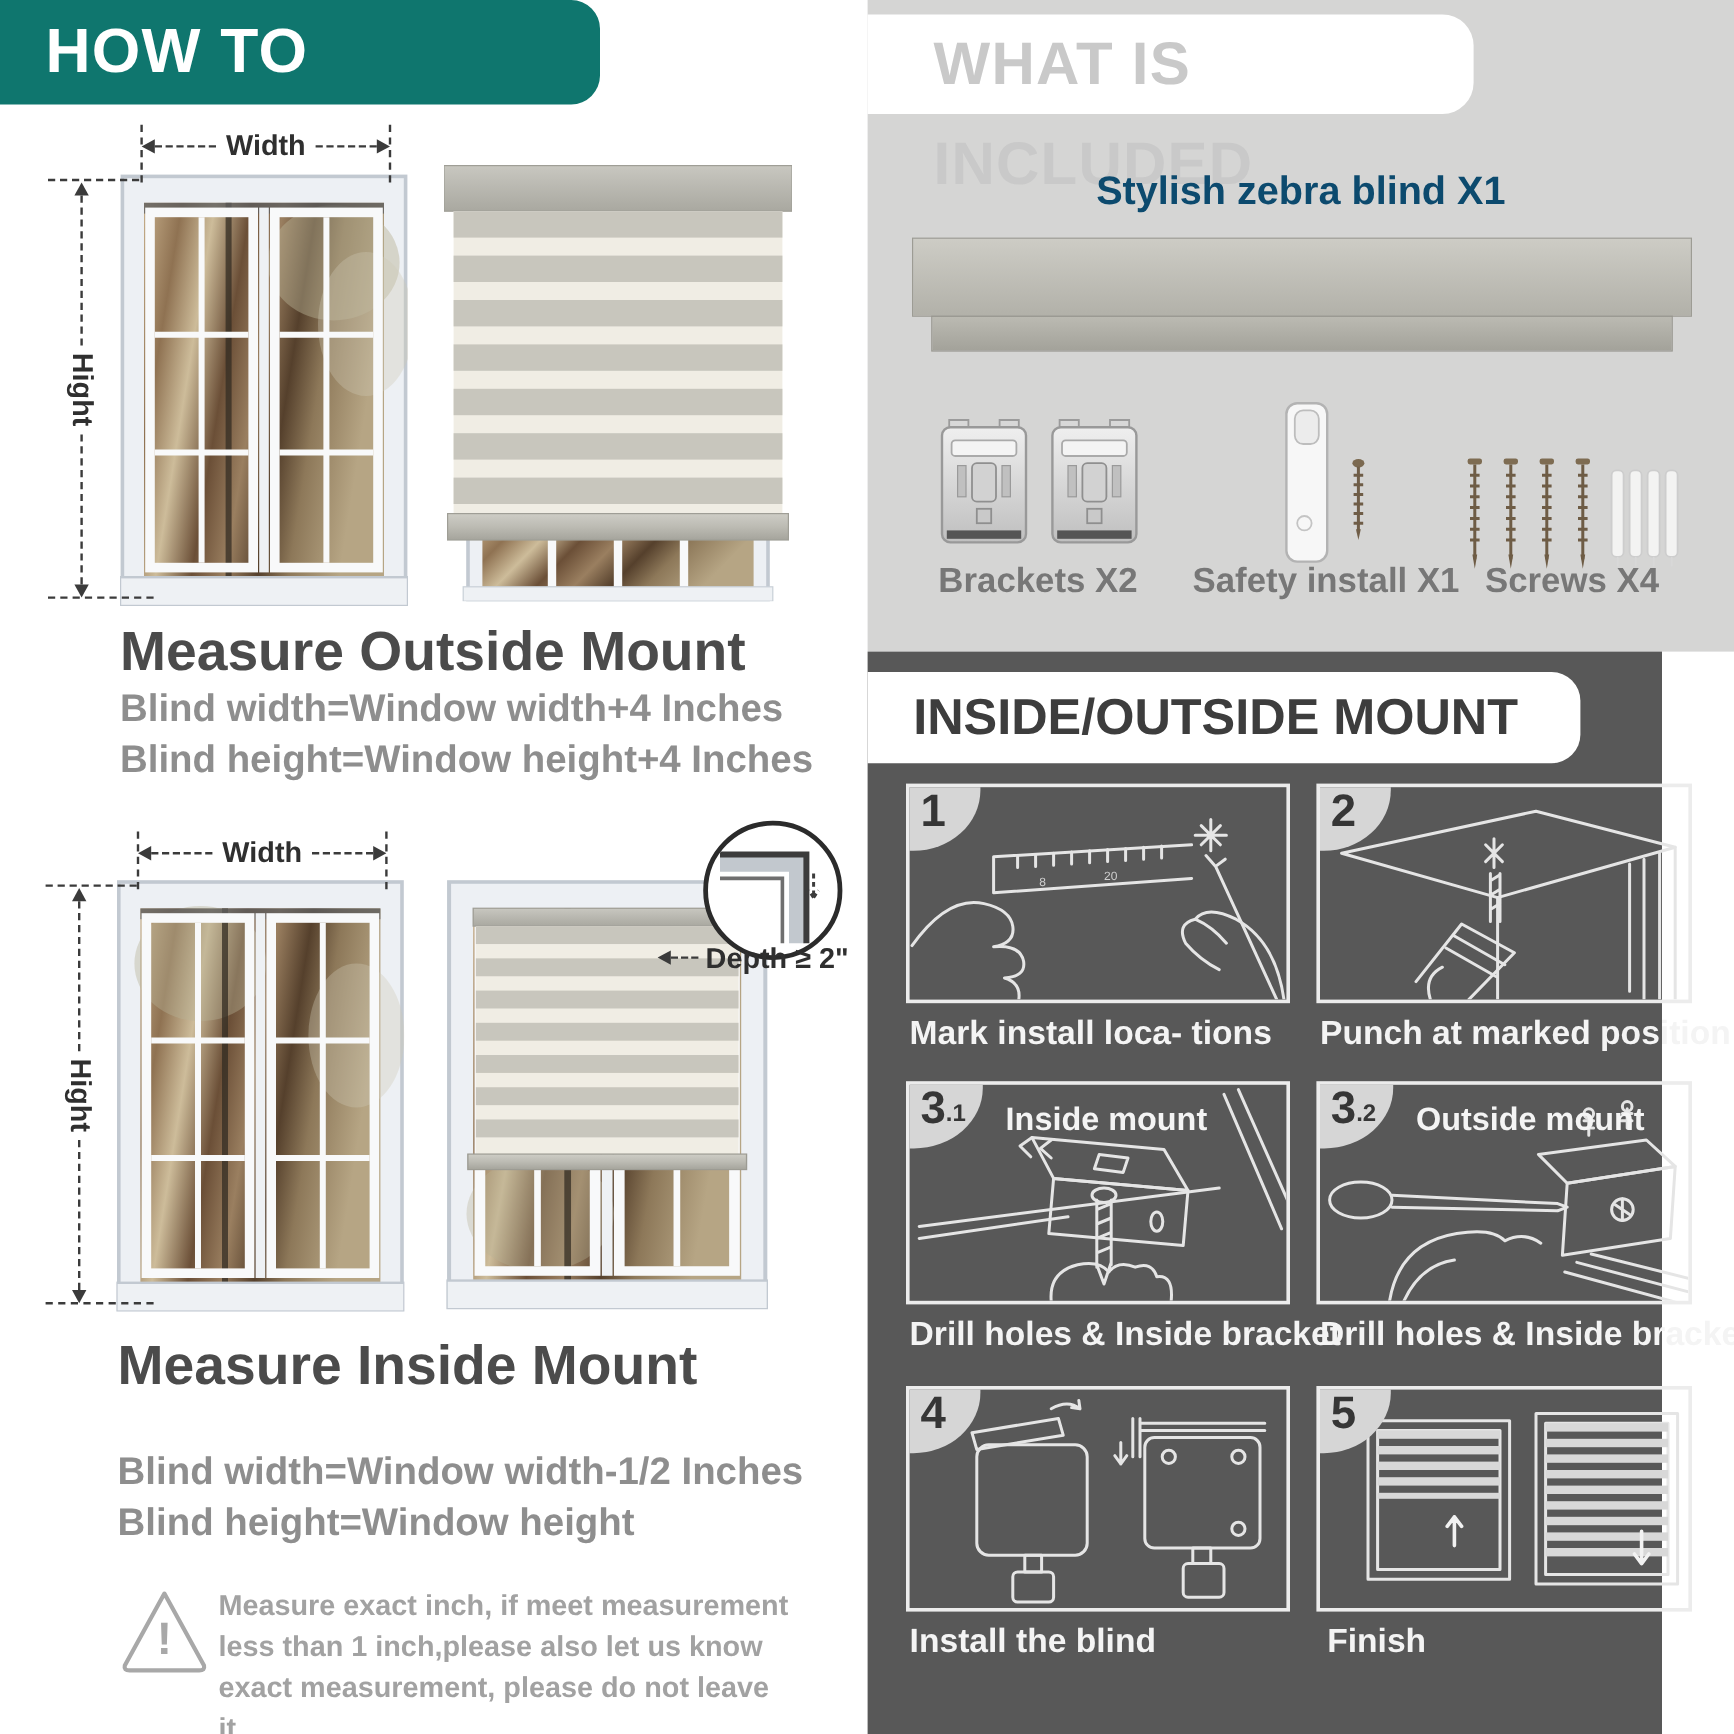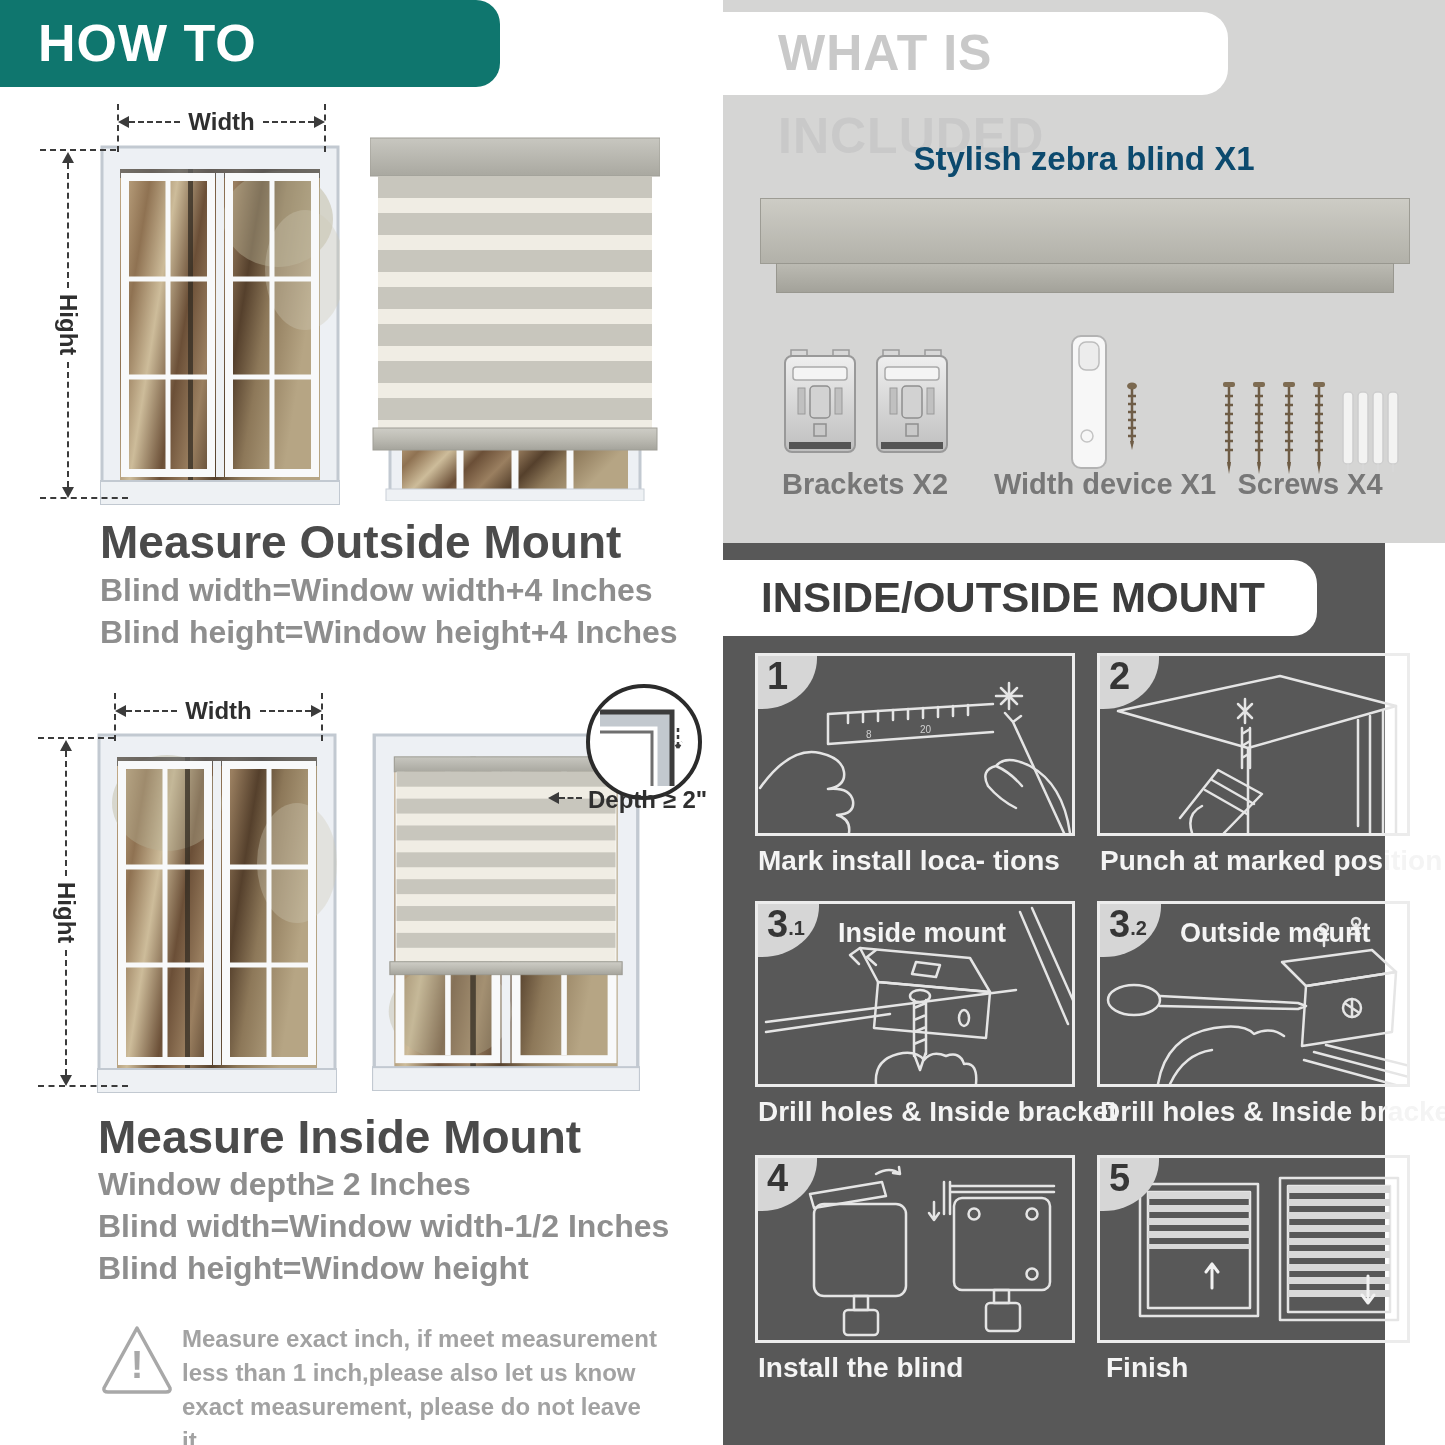--- a/index.html
+++ b/index.html
@@ -253,21 +253,20 @@
       <path d="M88,40 v20 M88,60 l-4,-6 M88,60 l4,-6" stroke="#3c3c3c" stroke-width="2.5" stroke-dasharray="4 3" fill="none"></path>
     </svg>
   </div>
   <div class="abs h-arrow" style="left:548px;top:792px;width:34px;">
     <span class="ah-l"></span>
     <span class="dash"></span>
   </div>
   <div class="abs measure-label" style="left:588px;top:786px;">Depth ≥ 2"</div>
 
   <div class="abs sec-title" style="left:98px;top:1110px;">Measure Inside Mount</div>
-  <div class="abs formula" style="left:98px;top:1166px;">Window depth≥ 2 Inches</div>
   <div class="abs formula" style="left:98px;top:1208px;">Blind width=Window width-1/2 Inches</div>
   <div class="abs formula" style="left:98px;top:1250px;">Blind height=Window height</div>
 
   <div class="abs" style="left:98px;top:1322px;">
     <svg width="78" height="74" viewBox="0 0 78 74">
       <path d="M39,6 L72,66 Q73,70 68,70 L10,70 Q5,70 6,66 Z" fill="none" stroke="#a8a8a8" stroke-width="3.5" stroke-linejoin="round"></path>
       <text x="39" y="56" text-anchor="middle" font-size="38" font-weight="bold" fill="#a8a8a8" font-family="Liberation Sans, sans-serif">!</text>
     </svg>
   </div>
   <div class="abs warn-text" style="left:182px;top:1322px;">Measure exact inch, if meet measurement less than 1 inch,please also let us know exact measurement, please do not leave it</div>
@@ -345,21 +344,21 @@
           <rect x="128" y="12" width="10" height="72" rx="4"></rect>
             <rect x="143" y="12" width="10" height="72" rx="4"></rect>
           <rect x="158" y="12" width="10" height="72" rx="4"></rect>
             <rect x="173" y="12" width="10" height="72" rx="4"></rect>
         </g>
         <path d="M133,84 v8 M148,84 v8 M163,84 v8 M178,84 v8" stroke="#d8d8d8" stroke-width="1.5"></path>
       </svg>
     </div>
 
     <div class="hw-label" style="left:47px;width:190px;">Brackets X2</div>
-    <div class="hw-label" style="left:262px;width:240px;">Width device X1</div>
+    <div class="hw-label" style="left:262px;width:240px;">Safety install X1</div>
     <div class="hw-label" style="left:502px;width:170px;">Screws X4</div>
   </div>
 
   <div class="abs panel-dark">
     <div class="banner-mount">
       <span>INSIDE/OUTSIDE MOUNT</span>
     </div>
 
     <div class="step-frame" style="left:32px;top:110px;width:320px;height:183px;">
       <svg width="314" height="177" viewBox="0 0 314 177">

